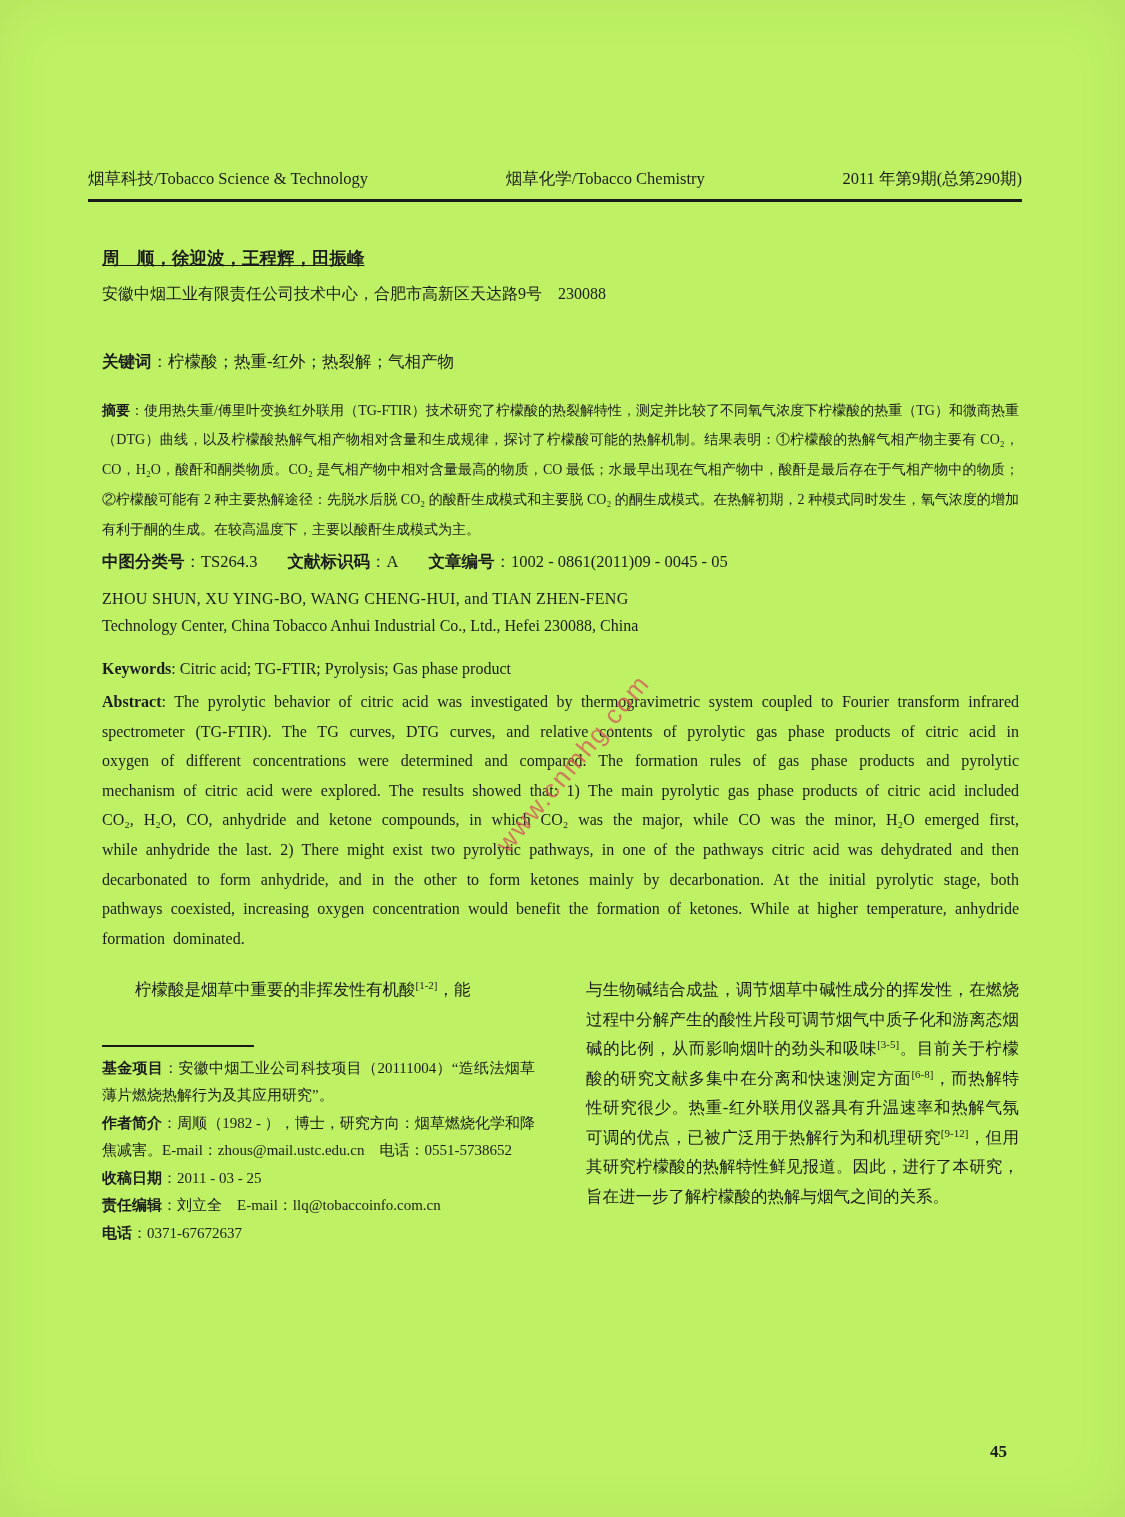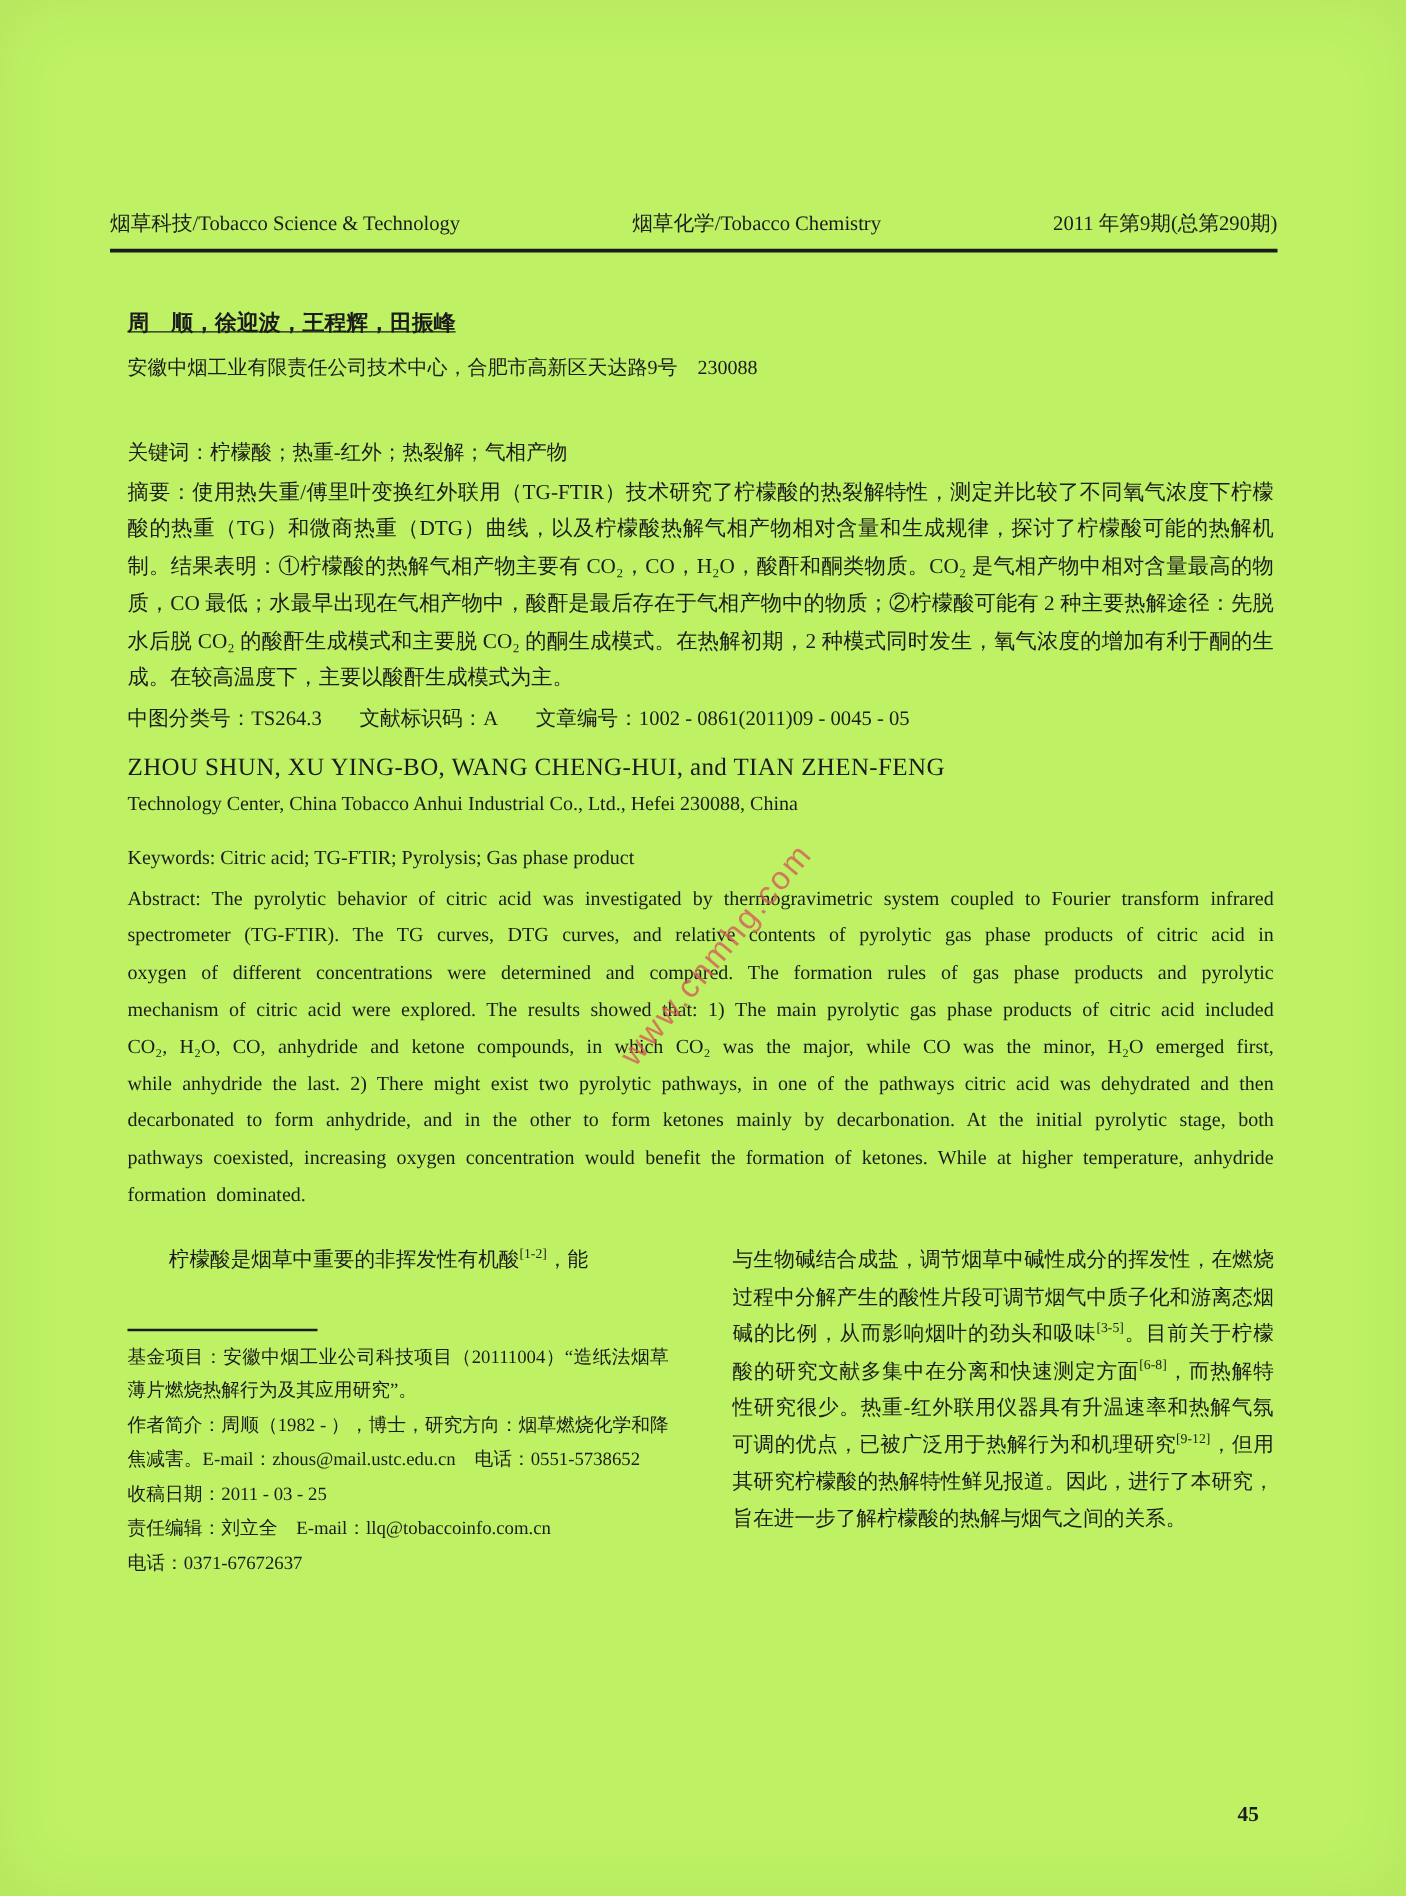--- a/index.html
+++ b/index.html
@@ -21,26 +21,26 @@
   }
   .header-rule {
     position: absolute; top: 199px; left: 88px; right: 103px;
     height: 3px; background: #1a1a1a;
   }
   .content { position: absolute; left: 102px; right: 106px; top: 202px; }
   .title-zh { margin-top: 92px; font-size: 30px; font-weight: bold; letter-spacing: 3px; }
   .authors-zh { margin-top: 44px; font-size: 17.5px; font-weight: bold; text-decoration: underline; }
   .affil-zh { margin-top: 14px; font-size: 16px; }
   .kw-line { margin-top: 42px; font-size: 16.5px; line-height: 29.5px; }
-  .bold { font-weight: normal; }
-  .abstract-zh { margin-top: 2px; font-size: 17px; line-height: 29.8px; text-align: justify; }
+  .bold { font-weight: bold; }
+  .abstract-zh { margin-top: 19px; font-size: 14px; line-height: 29.8px; text-align: justify; }
   .clc-line { margin-top: 3px; font-size: 16.5px; line-height: 29.5px; }
   .clc-line .grp { margin-right: 26px; }
   .en-title { margin-top: 40px; font-size: 17.5px; font-weight: bold; }
-  .en-authors { margin-top: 13px; font-size: 20px; letter-spacing: 0.3px; }
+  .en-authors { margin-top: 13px; font-size: 16px; letter-spacing: 0.3px; }
   .en-affil { margin-top: 9px; font-size: 16px; }
   .en-kw { margin-top: 25px; font-size: 16px; }
   .en-abstract { margin-top: 9px; font-size: 16px; line-height: 29.6px; text-align: justify; word-spacing: 4px; }
   .columns { margin-top: 22px; display: flex; gap: 51px; }
   .col { width: 443px; font-size: 16.5px; line-height: 29.5px; text-align: justify; }
   .col-left .intro { text-indent: 2em; }
   .sup { vertical-align: super; font-size: 11px; line-height: 0; }
   .fn-rule { margin-top: 40px; width: 152px; height: 2px; background: #1a1a1a; }
   .footnotes { margin-top: 8px; font-size: 15px; line-height: 27.5px; text-align: justify; }
   .footnotes p { margin: 0; }

